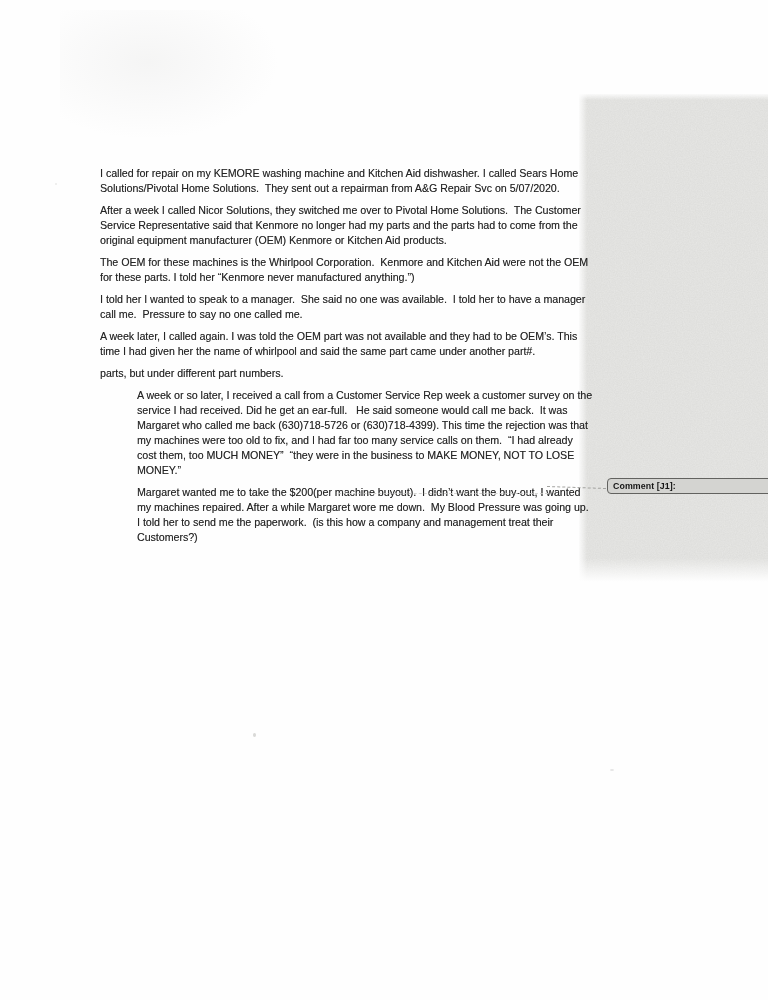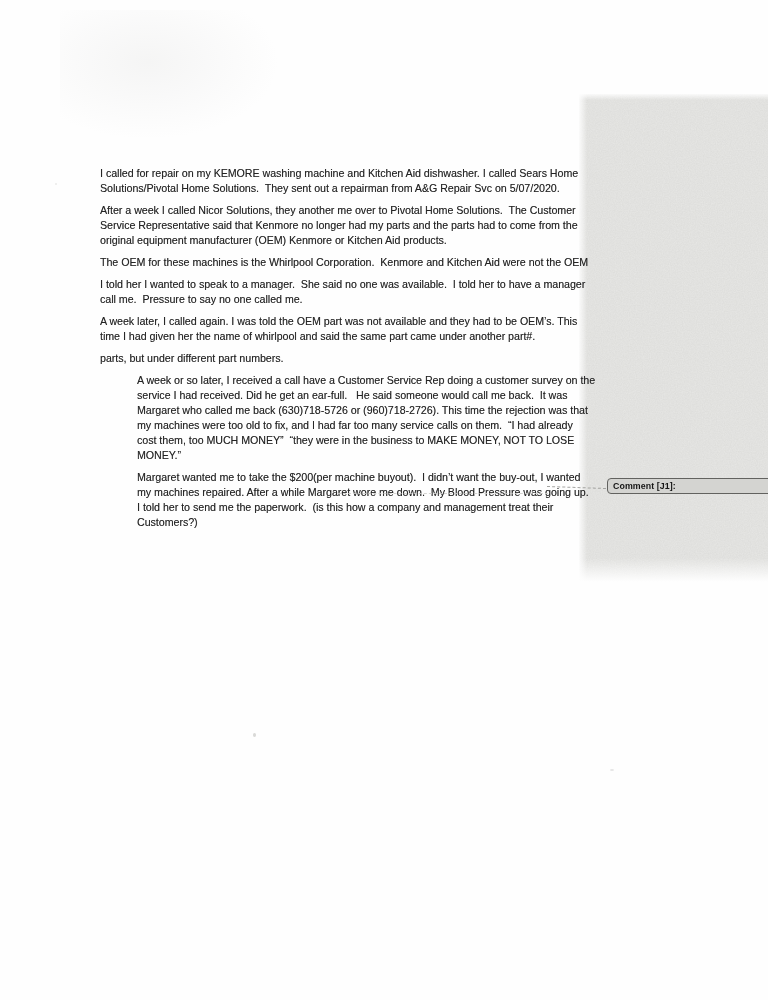--- a/index.html
+++ b/index.html
@@ -89,42 +89,43 @@
     <div class="band-fade-left"></div>
     <div class="band-fade-bottom"></div>
   </div>
 
   <div class="doc-body">
       <div class="para">
         <div class="line">I called for repair on my KEMORE washing machine and Kitchen Aid dishwasher. I called Sears Home</div>
         <div class="line">Solutions/Pivotal Home Solutions.  They sent out a repairman from A&amp;G Repair Svc on 5/07/2020.</div>
       </div>
       <div class="para">
-        <div class="line">After a week I called Nicor Solutions, they another me over to Pivotal Home Solutions.  The Customer</div>
+        <div class="line">After a week I called Nicor Solutions, they switched me over to Pivotal Home Solutions.  The Customer</div>
         <div class="line">Service Representative said that Kenmore no longer had my parts and the parts had to come from the</div>
         <div class="line">original equipment manufacturer (OEM) Kenmore or Kitchen Aid products.</div>
       </div>
       <div class="para">
         <div class="line">The OEM for these machines is the Whirlpool Corporation.  Kenmore and Kitchen Aid were not the OEM</div>
+        <div class="line">for these parts. I told her “Kenmore never manufactured anything.”)</div>
       </div>
       <div class="para">
         <div class="line">I told her I wanted to speak to a manager.  She said no one was available.  I told her to have a manager</div>
         <div class="line">call me.  Pressure to say no one called me.</div>
       </div>
       <div class="para">
         <div class="line">A week later, I called again. I was told the OEM part was not available and they had to be OEM’s. This</div>
         <div class="line">time I had given her the name of whirlpool and said the same part came under another part#.</div>
       </div>
       <div class="para">
         <div class="line">parts, but under different part numbers.</div>
       </div>
       <div class="para indent">
-        <div class="line">A week or so later, I received a call have a Customer Service Rep doing a customer survey on the</div>
+        <div class="line">A week or so later, I received a call from a Customer Service Rep week a customer survey on the</div>
         <div class="line">service I had received. Did he get an ear-full.   He said someone would call me back.  It was</div>
-        <div class="line">Margaret who called me back (630)718-5726 or (960)718-2726). This time the rejection was that</div>
+        <div class="line">Margaret who called me back (630)718-5726 or (630)718-4399). This time the rejection was that</div>
         <div class="line">my machines were too old to fix, and I had far too many service calls on them.  “I had already</div>
         <div class="line">cost them, too MUCH MONEY”  “they were in the business to MAKE MONEY, NOT TO LOSE</div>
         <div class="line">MONEY.”</div>
       </div>
       <div class="para indent">
         <div class="line">Margaret wanted me to take the $200(per machine buyout).  I didn’t want the buy-out, I wanted</div>
         <div class="line">my machines repaired. After a while Margaret wore me down.  My Blood Pressure was going up.</div>
         <div class="line">I told her to send me the paperwork.  (is this how a company and management treat their</div>
         <div class="line">Customers?)</div>
       </div>

